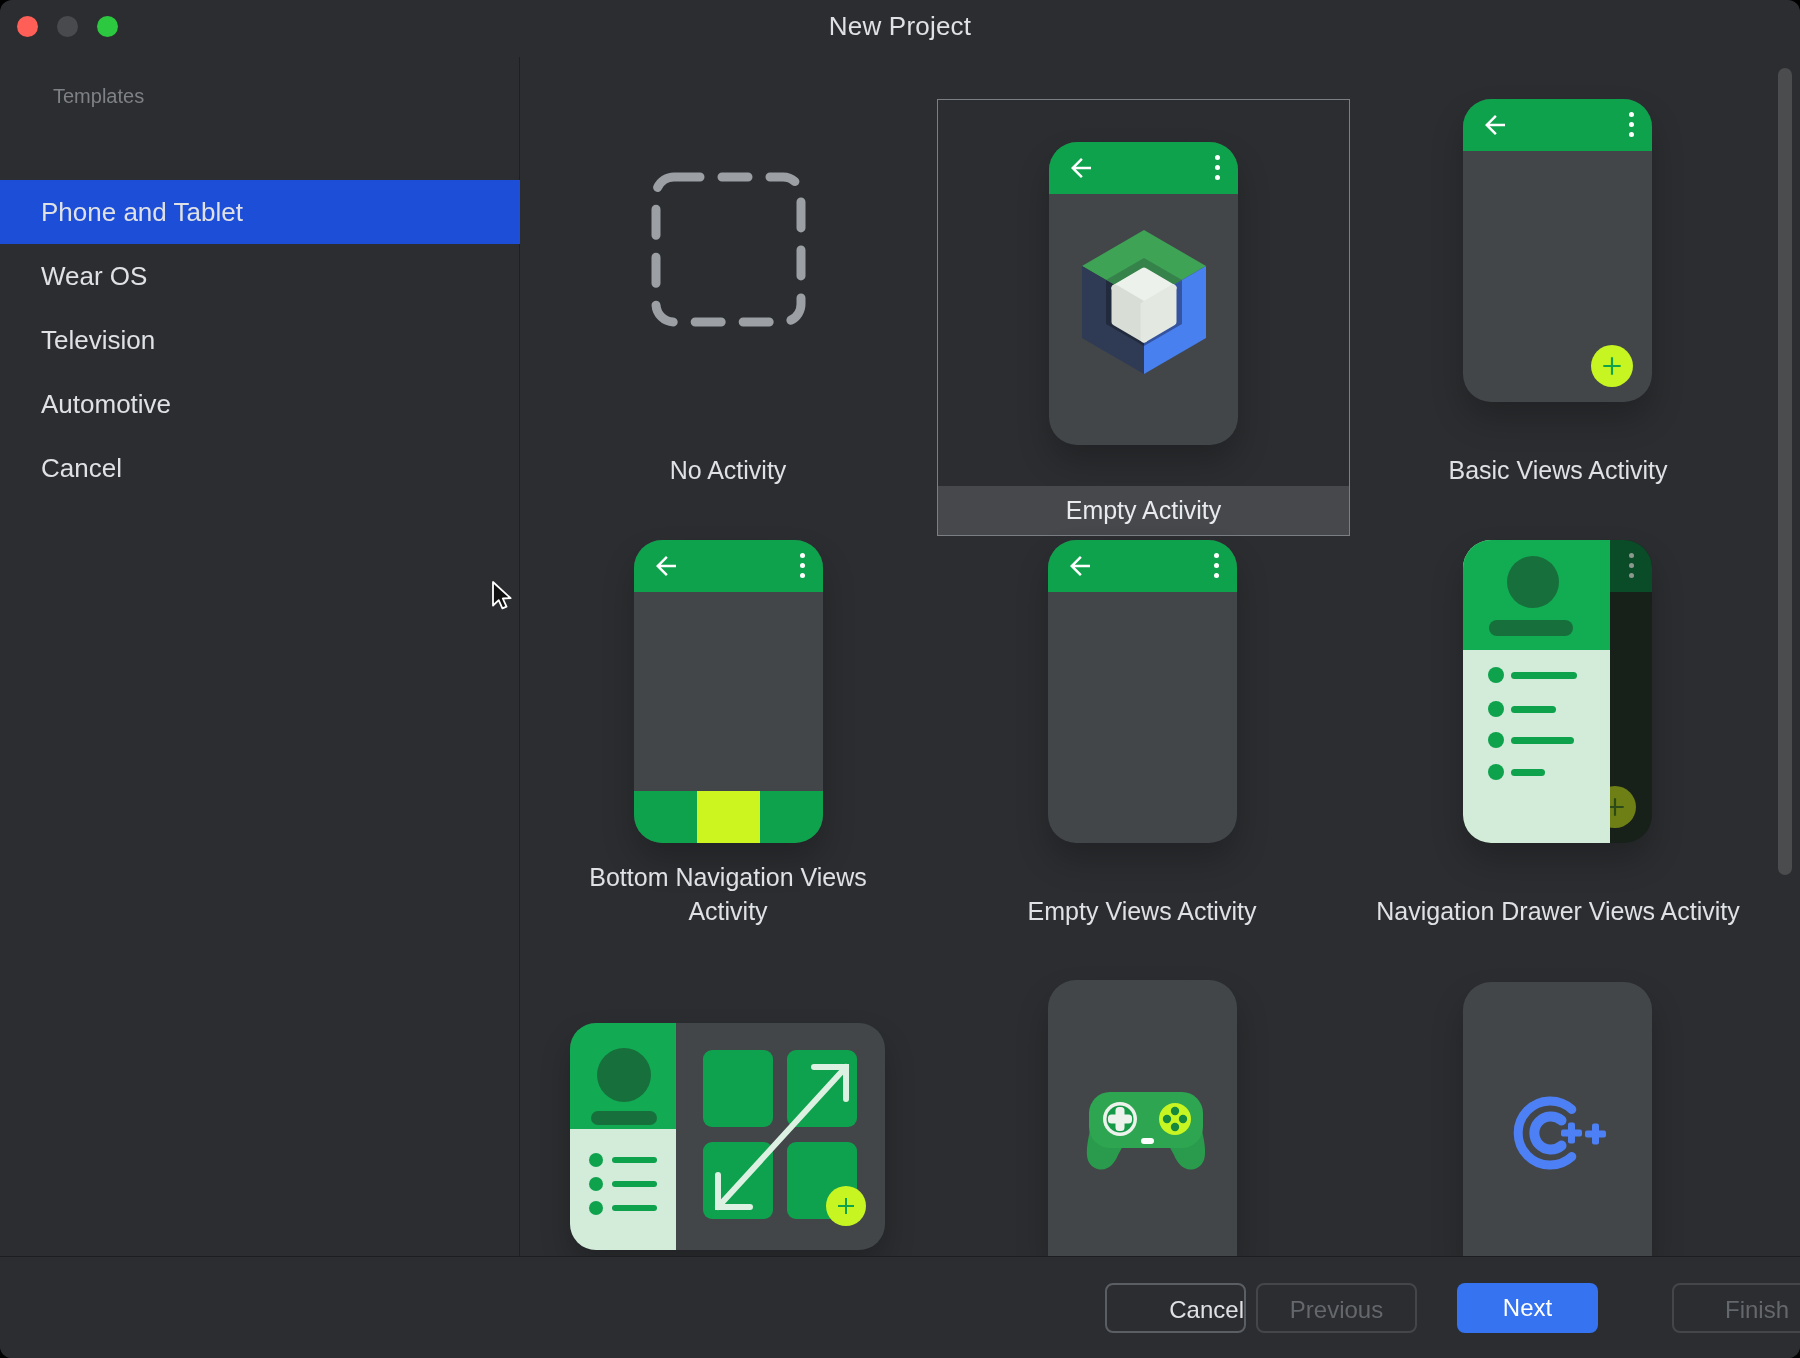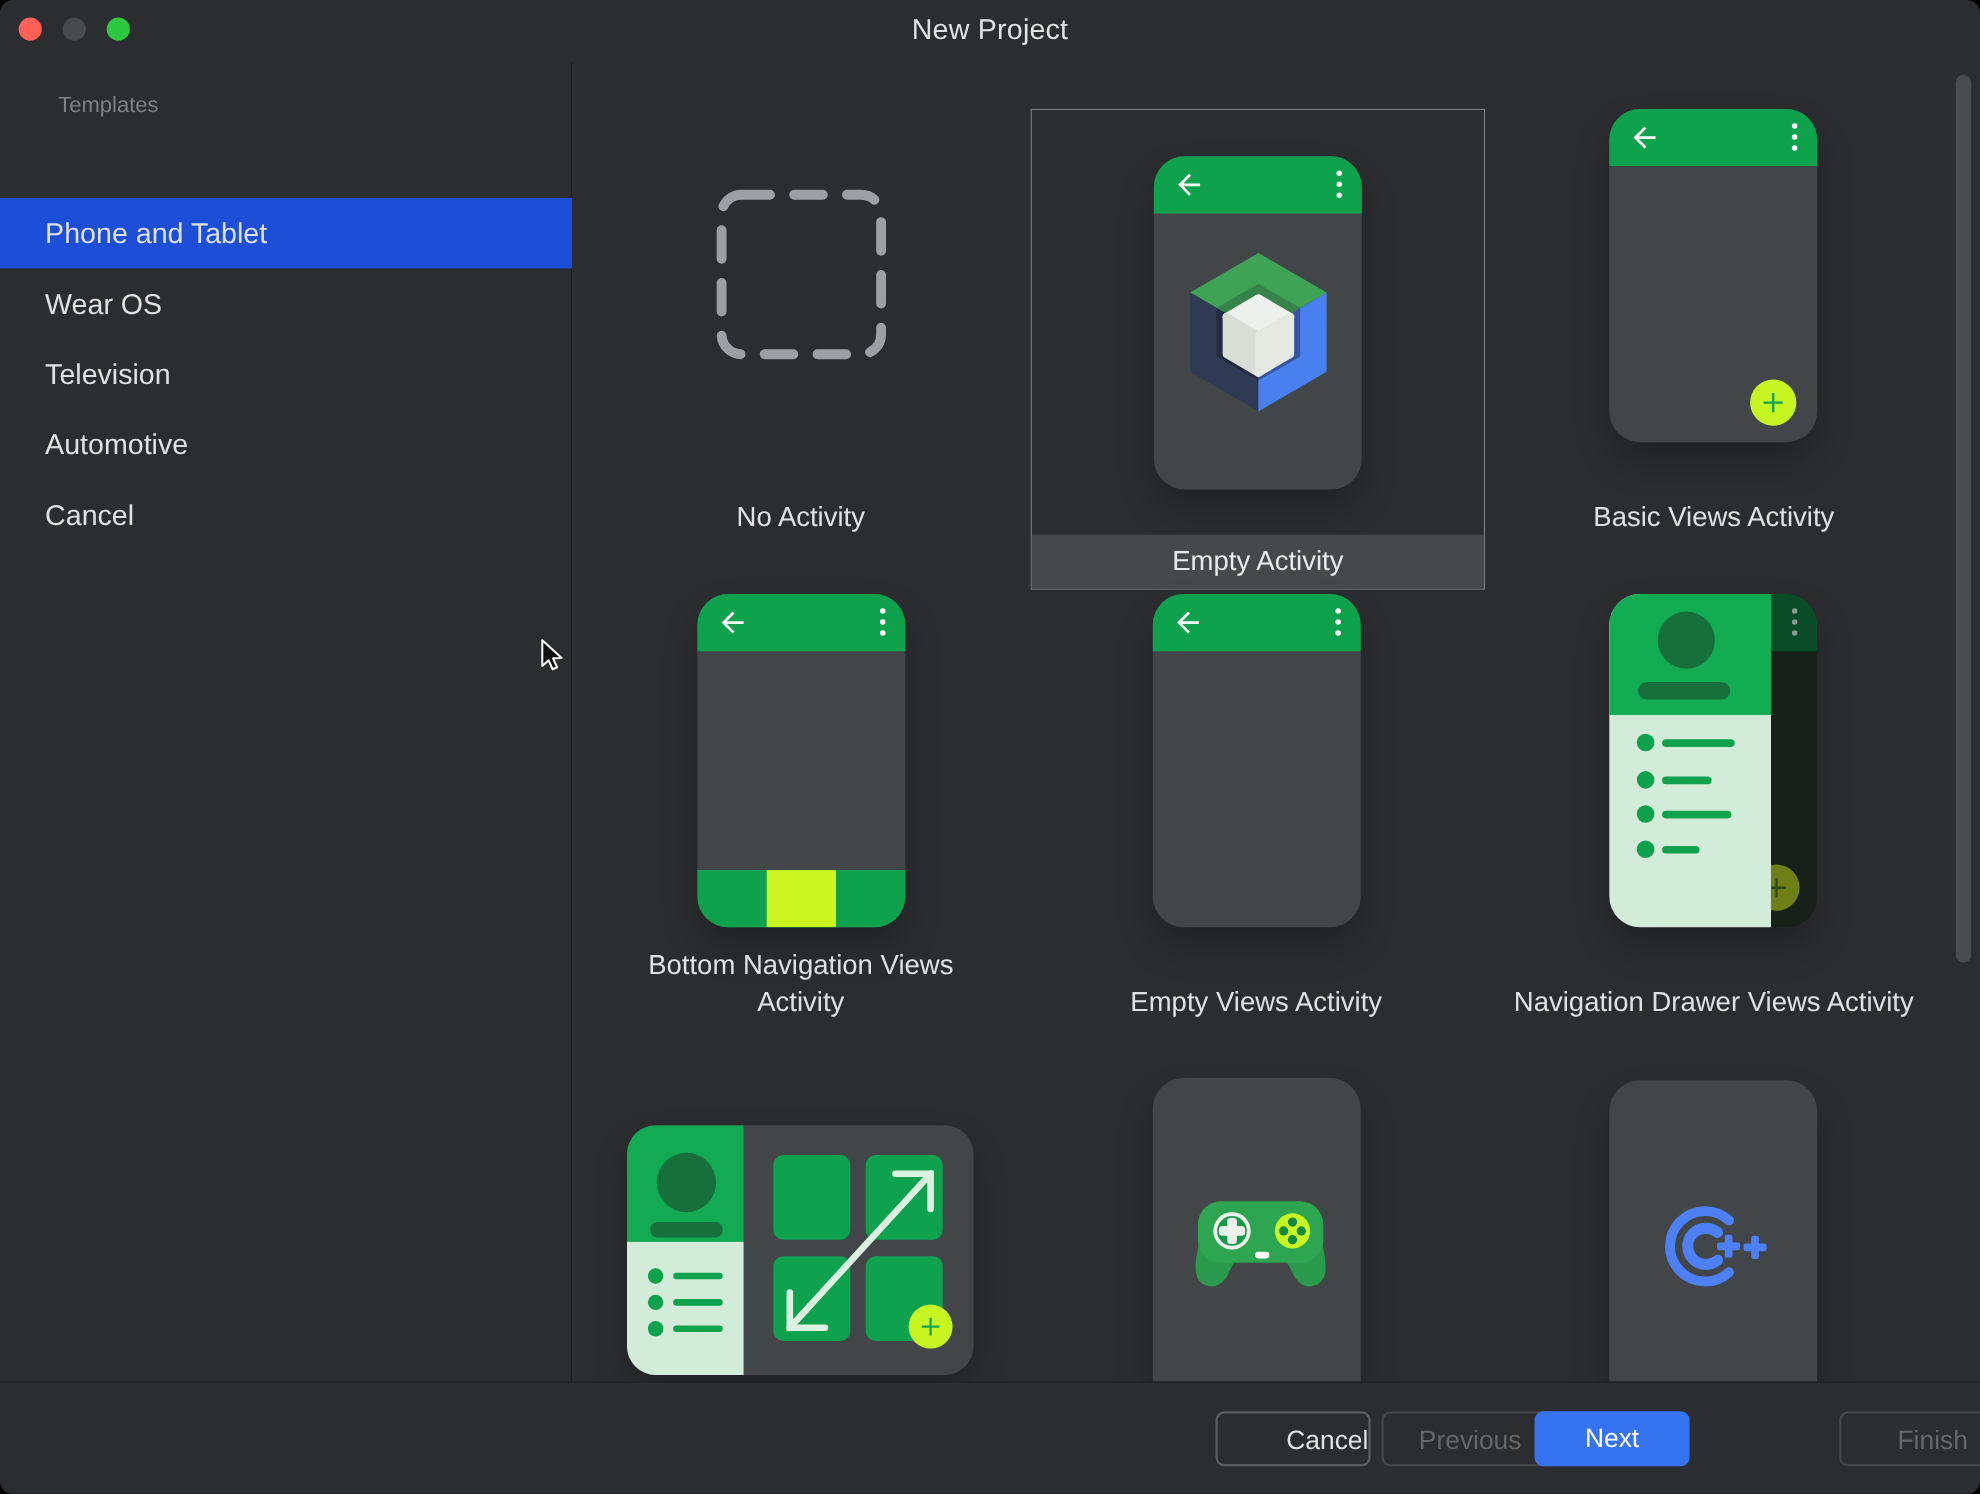--- a/index.html
+++ b/index.html
@@ -300,21 +300,21 @@
         </svg>
       </div>
     </div>
 
     <div class="scrollthumb"></div>
   </div>
 
   <div class="footer">
     <div class="btn ghost" style="left:1105px;width:141px">Cancel</div>
     <div class="btn disabled" style="left:1256px;width:161px">Previous</div>
-    <div class="btn primary" style="left:1395px;width:141px">Next</div>
+    <div class="btn primary" style="left:1457px;width:141px">Next</div>
     <div class="btn disabled" style="left:1672px;width:170px">Finish</div>
   </div>
 
   <svg class="cursor" viewBox="0 0 30 34">
     <path d="M6 4 L6 27.5 L11.7 22.2 L15.4 30.4 L19.5 28.6 L15.8 20.5 L23.6 20.2 Z" fill="#101010" stroke="#FFFFFF" stroke-width="1.8" stroke-linejoin="round"></path>
   </svg>
 
 </div>
 </div>
 

